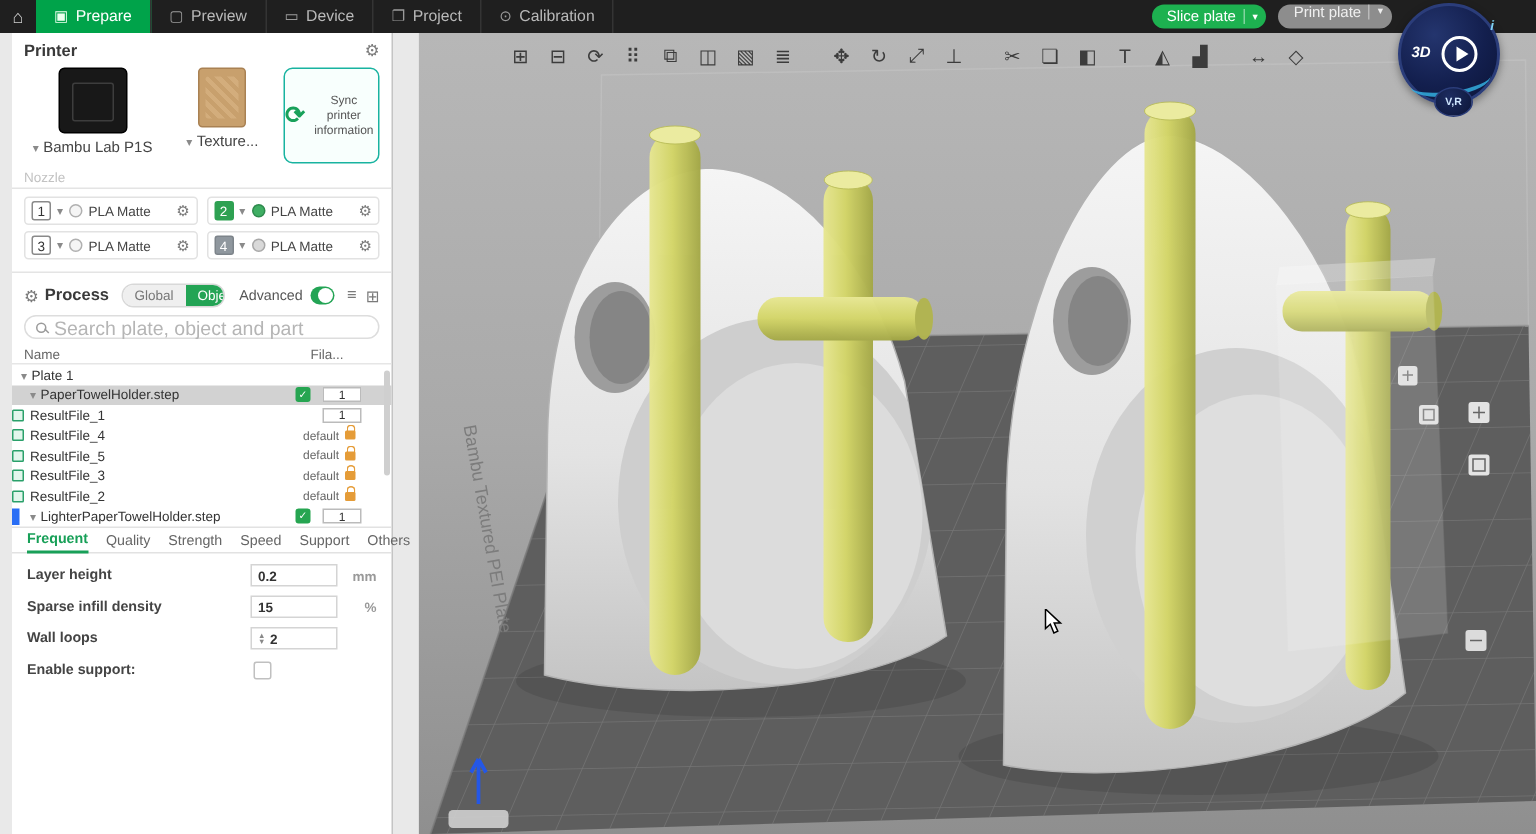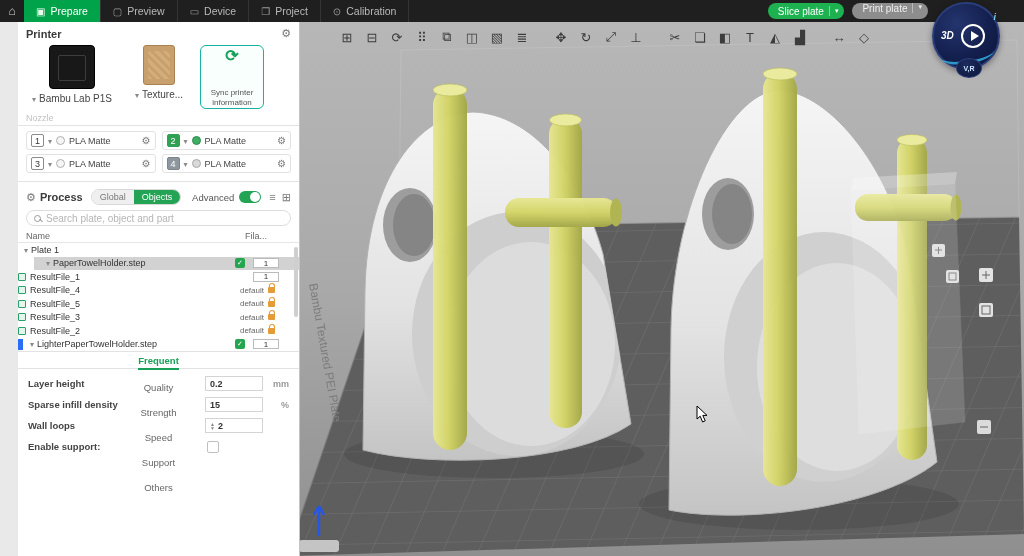--- a/index.html
+++ b/index.html
@@ -29,42 +29,42 @@
   .orb-swoosh { position:absolute; left:6px; top:40px; width:54px; height:20px; border-radius:50%; border-bottom:3px solid #35b6e8; opacity:.8; transform:rotate(-8deg); }
   .orb-3d { position:absolute; left:7px; top:26px; color:#fff; font-size:10px; font-weight:bold; font-style:italic; }
   .orb-play { position:absolute; left:27px; top:20px; width:24px; height:24px; border:2px solid #fff; border-radius:50%; }
   .orb-play::before { content:""; position:absolute; left:8px; top:5px; border-left:8px solid #fff; border-top:5px solid transparent; border-bottom:5px solid transparent; }
   .orb-info { position:absolute; right:2px; top:8px; color:#7fd2f2; font-size:9px; font-style:italic; font-weight:bold; }
   .orb-sub { position:absolute; left:24px; top:56px; width:26px; height:20px; border-radius:50%;
       background:radial-gradient(circle at 40% 30%, #1d2c60, #0c1537); border:1px solid #2b3d7a;
       display:flex; align-items:center; justify-content:center; color:#cfe6ff; font-size:7px; font-weight:bold; cursor:pointer; }
 
   
-  .panel { position:absolute; left:18px; top:22px; width:282px; height:534px; background:#ffffff; border-right:1px solid #c4c4c4; z-index:20; font-size:10px; color:#333; }
+  .panel { position:absolute; left:8px; top:22px; width:254px; height:534px; background:#ffffff; border-right:1px solid #c4c4c4; z-index:20; font-size:10px; color:#333; }
   .sec-head { display:flex; align-items:center; padding:5px 8px 3px 8px; }
   .sec-title { font-size:11px; font-weight:bold; color:#3a3a3a; }
   .flex1 { flex:1; }
   .ic { color:#7a7a7a; font-size:11px; cursor:pointer; }
   .i-gear::before { content:"⚙"; }
   .i-caret::before { content:"▾"; font-size:8px; color:#8a8a8a; }
   .i-plus::before { content:"+"; }
   .i-minus::before { content:"−"; }
   .i-list::before { content:"≡"; }
   .i-grid::before { content:"⊞"; }
   .i-sync::before { content:"⟳"; }
 
   .printer-row { display:flex; align-items:flex-start; padding:2px 8px 4px 8px; gap:10px; }
   .printer-card { width:92px; cursor:pointer; }
   .printer-thumb { width:46px; height:44px; margin:0 auto; background:#181818; border-radius:4px; border:1px solid #000; position:relative; }
   .printer-thumb::after { content:""; position:absolute; left:8px; top:9px; right:8px; bottom:7px; border:1px solid #3d3d3d; border-radius:2px; }
   .card-label { display:flex; align-items:center; justify-content:center; gap:3px; margin-top:4px; font-size:10px; color:#444; white-space:nowrap; }
   .plate-card { width:62px; cursor:pointer; }
   .plate-thumb { width:32px; height:40px; margin:0 auto; background:#c8a06d; border-radius:3px; border:1px solid #a98153; position:relative; }
   .plate-thumb::after { content:""; position:absolute; left:4px; top:5px; right:4px; bottom:5px; background:repeating-linear-gradient(45deg,#d3ad7c 0 3px,#c8a06d 3px 6px); border-radius:2px; }
-  .sync-card { width:64px; height:64px; background:#f8fffd; border:1px solid #18b3a0; border-radius:6px; display:flex; flex-direction:column; align-items:center; justify-content:space-between; gap:3px; cursor:pointer; font-family:inherit; }
+  .sync-card { width:64px; height:64px; background:#f8fffd; border:1px solid #18b3a0; border-radius:6px; display:flex; flex-direction:row; align-items:center; justify-content:space-between; gap:3px; cursor:pointer; font-family:inherit; }
   .sync-card .i-sync { color:#18a15a; font-size:16px; font-weight:bold; }
   .sync-card span.lbl { font-size:8px; color:#555; text-align:center; line-height:1.25; padding:0 3px; }
 
   .nozzle-label { padding:0 8px; color:#c2c2c2; font-size:9px; }
   .dio-row { display:flex; align-items:center; gap:6px; padding:3px 8px 6px 8px; }
   .dio-row .lbl { color:#555; font-size:9.5px; }
   .mini-select { display:flex; align-items:center; justify-content:space-between; border:1px solid #d6d6d6; border-radius:3px; background:#fff; height:16px; padding:0 4px; cursor:pointer; }
   .mini-select .val { font-size:9.5px; color:#333; }
   .w-sm { width:52px; } .w-md { width:86px; }
 
@@ -84,42 +84,42 @@
   .seg span { font-size:9px; padding:2px 8px; }
   .seg .seg-off { background:#efefef; color:#777; }
   .seg .seg-on { background:#23a455; color:#fff; }
   .adv-lbl { margin-left:10px; font-size:9.5px; color:#555; }
   .toggle { width:22px; height:12px; background:#23a455; border-radius:6px; position:relative; margin-left:5px; cursor:pointer; }
   .toggle::after { content:""; position:absolute; right:1px; top:1px; width:10px; height:10px; background:#fff; border-radius:50%; }
 
   .search-row { display:flex; align-items:center; gap:5px; margin:2px 8px 4px 8px; border:1px solid #ddd; border-radius:9px; height:16px; padding:0 7px; background:#fff; }
   .mag { width:7px; height:7px; border:1.3px solid #9a9a9a; border-radius:50%; position:relative; flex:none; }
   .mag::after { content:""; position:absolute; width:4px; height:1.3px; background:#9a9a9a; transform:rotate(45deg); right:-3px; bottom:-1px; }
-  .search-row input { border:none; outline:none; flex:1; font-size:10px; color:#555; font-family:inherit; background:transparent; }
+  .search-row input { border:none; outline:none; flex:1; font-size:13px; color:#555; font-family:inherit; background:transparent; }
   .search-row input::placeholder { color:#b5b5b5; }
 
   .tree-head { display:flex; align-items:center; padding:1px 8px; border-bottom:1px solid #e6e6e6; color:#666; font-size:9px; }
   .tree-head .fcol { width:46px; text-align:left; }
   .tree { position:relative; }
   .trow { display:flex; align-items:center; height:13.5px; padding-right:6px; font-size:9px; color:#333; cursor:pointer; position:relative; }
-  .trow.selected { background:#d2d2d2;margin-left:16px; }
+  .trow.selected { background:#d2d2d2; }
   .lvl0 { padding-left:6px; } .lvl1 { padding-left:12px; } .lvl2 { }
   .trow .i-caret { margin-right:3px; }
   .cube { width:8px; height:8px; border:1px solid #2aa06a; background:#e2f6ec; border-radius:1px; margin-right:4px; flex:none; }
   .trow .spacer { flex:1; }
   .check { width:10px; height:10px; background:#26a551; border-radius:2px; color:#fff; font-size:7px; display:flex; align-items:center; justify-content:center; margin-right:8px; flex:none; }
   .check::before { content:"✓"; }
   .fil-box { width:26px; height:10px; border:1px solid #bbb; background:#fff; font-size:8px; display:flex; align-items:center; justify-content:center; margin-right:14px; }
   .def-val { font-size:8px; color:#666; margin-right:4px; }
   .lock { width:7px; height:6px; background:#e59c38; border-radius:1px; position:relative; margin-right:18px; flex:none; }
   .lock::before { content:""; position:absolute; top:-4px; left:1px; width:4px; height:4px; border:1.2px solid #e59c38; border-bottom:none; border-radius:4px 4px 0 0; }
   .blue-mark { position:absolute; left:0; top:1px; width:5px; height:11px; background:#2a6ef5; }
   .tree-scroll { position:absolute; right:1px; top:4px; width:4px; height:70px; background:#cfcfcf; border-radius:2px; }
 
-  .ptab-bar { display:flex; align-items:center; gap:12px; padding:3px 10px 0 10px; border-top:1px solid #e2e2e2; border-bottom:1px solid #e2e2e2; height:18px;flex-direction:column; }
+  .ptab-bar { display:flex; align-items:center; gap:12px; padding:3px 10px 0 10px; border-top:1px solid #e2e2e2; border-bottom:1px solid #e2e2e2; height:18px; }
   .ptab { font-size:9.5px; color:#666; cursor:pointer; padding-bottom:2px; }
   .ptab.active { color:#18a058; font-weight:bold; border-bottom:2px solid #18a058; }
 
   .param-row { display:flex; align-items:center; padding:3px 10px; height:21px;font-weight:bold; }
   .param-row .plbl { flex:1; font-size:9.5px; color:#444; }
   .pbox { width:58px; height:15px; border:1px solid #d4d4d4; background:#fff; font-size:9px; display:flex; align-items:center; padding:0 4px; color:#333; gap:3px; }
   .pbox .flex1r { flex:1; }
   .punit { width:26px; text-align:right; font-size:9px; color:#999; }
   .steps { display:flex; flex-direction:column; line-height:4px; }
   .steps i { font-style:normal; font-size:5px; color:#888; }

